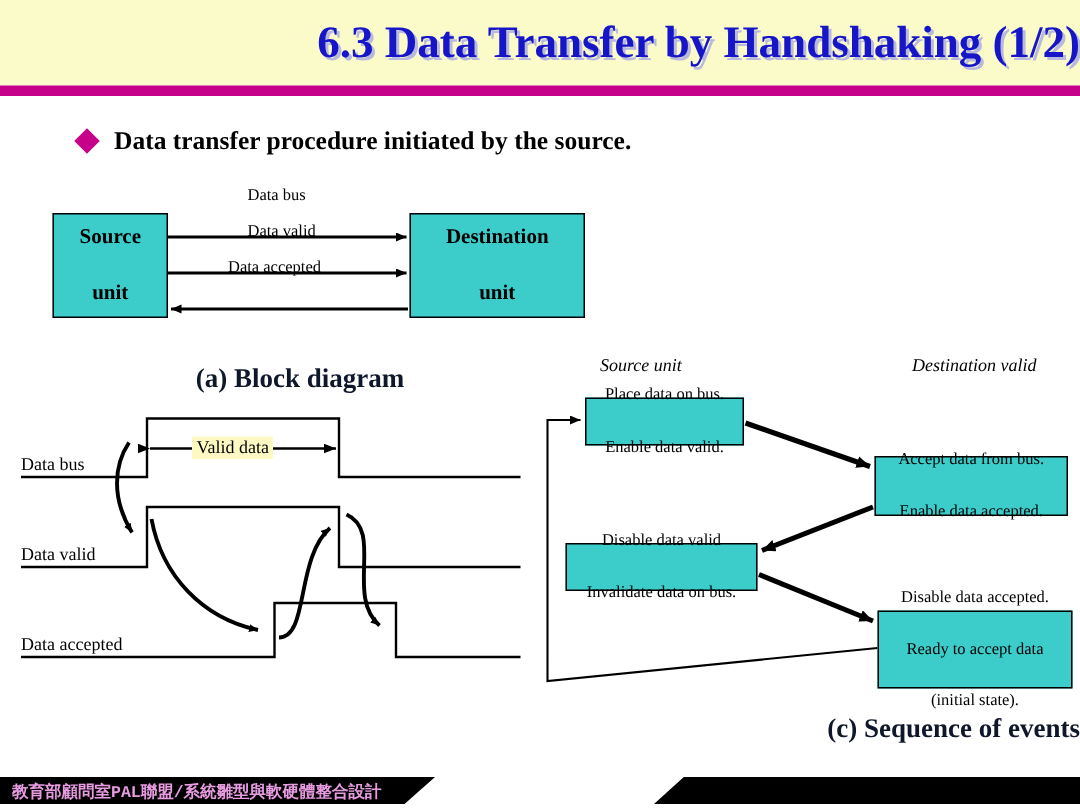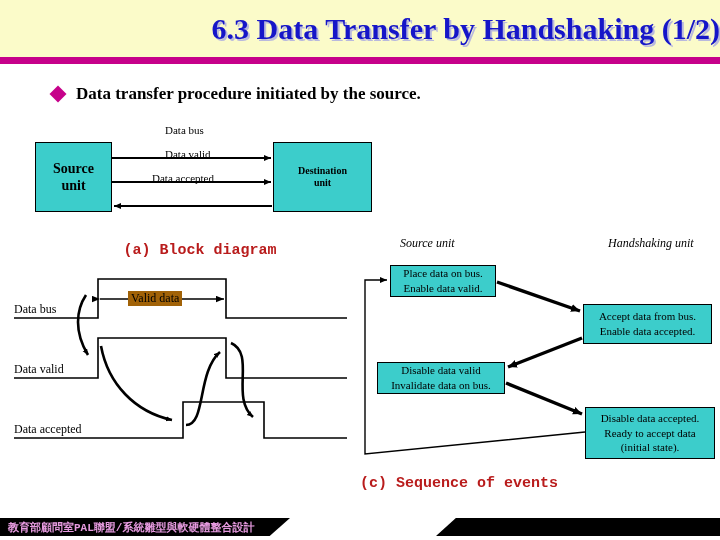--- a/index.html
+++ b/index.html
@@ -77,47 +77,48 @@
     background: #3ccdcb;
     border: 1px solid #000000;
     box-sizing: border-box;
     display: flex;
     flex-direction: column;
     align-items: center;
     justify-content: center;
     text-align: center;
     color: #000000;
     font-family: "Liberation Serif", serif;
+    gap: 20px;
   }
   .lbl {
     position: absolute;
     color: #000000;
     font-family: "Liberation Serif", serif;
     white-space: nowrap;
   }
   svg { position: absolute; left: 0; top: 0; overflow: visible; }
 
   
   #block-diagram { position: absolute; left: 0; top: 120px; width: 720px; height: 115px; }
   #src-unit  { left: 35px;  top: 22px; width: 77px;  height: 70px; font-size: 14px; font-weight: bold; line-height: 1.25; }
-  #dst-unit  { left: 273px; top: 22px; width: 99px;  height: 70px; font-size: 10px; font-weight: bold; line-height: 1.25; }
+  #dst-unit  { left: 273px; top: 22px; width: 117px;  height: 70px; font-size: 14px; font-weight: bold; line-height: 1.25; }
   .bd-lbl { font-size: 11px; }
 
   
   .caption {
     position: absolute;
-    font-family: Liberation Mono, monospace;
-    font-weight: bold;
-    font-size: 15px;
-    color: #b91c1c;
+    font-family: Liberation Serif, serif;
+    font-weight: bold;
+    font-size: 18px;
+    color: #0f172a;
     white-space: nowrap;
   }
   #cap-a { left: 0; top: 242px; width: 400px; text-align: center; }
   #cap-b { left: 0; top: 475px; width: 360px; text-align: center; }
-  #cap-c { left: 360px; top: 475px; width: 360px; text-align: left; }
+  #cap-c { left: 360px; top: 475px; width: 360px; text-align: right; }
 
   
   #timing { position: absolute; left: 0; top: 262px; width: 360px; height: 195px; }
   .wf-lbl { font-size: 12px; }
 
   
   #sequence { position: absolute; left: 360px; top: 228px; width: 360px; height: 240px; }
   .seq-head { font-size: 12px; font-style: italic; }
   .seq-box { font-size: 11px; line-height: 1.35; padding: 2px 4px; }
   #seq-b1 { left: 30px;  top: 37px;  width: 106px; height: 32px; }
@@ -240,21 +241,21 @@
       <path d="M101,84 C108,122 135,150 172,158" fill="none" stroke="#000" stroke-width="2.6" marker-end="url(#ahs)"></path>
 
       <path d="M186,163 C206,163 197,110 220,90" fill="none" stroke="#000" stroke-width="2.6" marker-end="url(#ahs)"></path>
 
       <path d="M231,81 C256,92 230,135 253,155" fill="none" stroke="#000" stroke-width="2.6" marker-end="url(#ahs)"></path>
     </svg>
 
     <div class="lbl wf-lbl" style="left:14px; top:40px;">Data bus</div>
     <div class="lbl wf-lbl" style="left:14px; top:100px;">Data valid</div>
     <div class="lbl wf-lbl" style="left:14px; top:160px;">Data accepted</div>
-    <div class="lbl wf-lbl" style="left:128px; top:29px; background:#a16207; padding:0 3px;">Valid data</div>
+    <div class="lbl wf-lbl" style="left:128px; top:29px; background:#fef9c3; padding:0 3px;">Valid data</div>
   </div>
 
 
   <div id="sequence">
     <svg width="360" height="240">
       <defs>
         <marker id="ah3" markerWidth="11" markerHeight="11" refX="9" refY="4" orient="auto" markerUnits="userSpaceOnUse">
           <path d="M0,0 L9,4 L0,8 z" fill="#000"></path>
         </marker>
         <marker id="ah4" markerWidth="8" markerHeight="8" refX="7" refY="3" orient="auto" markerUnits="userSpaceOnUse">
@@ -265,21 +266,21 @@
       <line x1="137" y1="54" x2="220" y2="83" stroke="#000" stroke-width="3.4" marker-end="url(#ah3)"></line>
 
       <line x1="222" y1="110" x2="148" y2="139" stroke="#000" stroke-width="3.4" marker-end="url(#ah3)"></line>
 
       <line x1="146" y1="155" x2="222" y2="186" stroke="#000" stroke-width="3.4" marker-end="url(#ah3)"></line>
 
       <polyline points="225,204 5,226 5,52 27,52" fill="none" stroke="#000" stroke-width="1.4" marker-end="url(#ah4)"></polyline>
     </svg>
 
     <div class="lbl seq-head" style="left:40px; top:8px;">Source unit</div>
-    <div class="lbl seq-head" style="left:248px; top:8px;">Handshaking unit</div>
+    <div class="lbl seq-head" style="left:248px; top:8px;">Destination valid</div>
 
     <div class="cyanbox seq-box" id="seq-b2">
       <span>Accept data from bus.</span>
       <span>Enable data accepted.</span>
     </div>
 
     <div class="cyanbox seq-box" id="seq-b1">
       <span>Place data on bus.</span>
       <span>Enable data valid.</span>
     </div>

